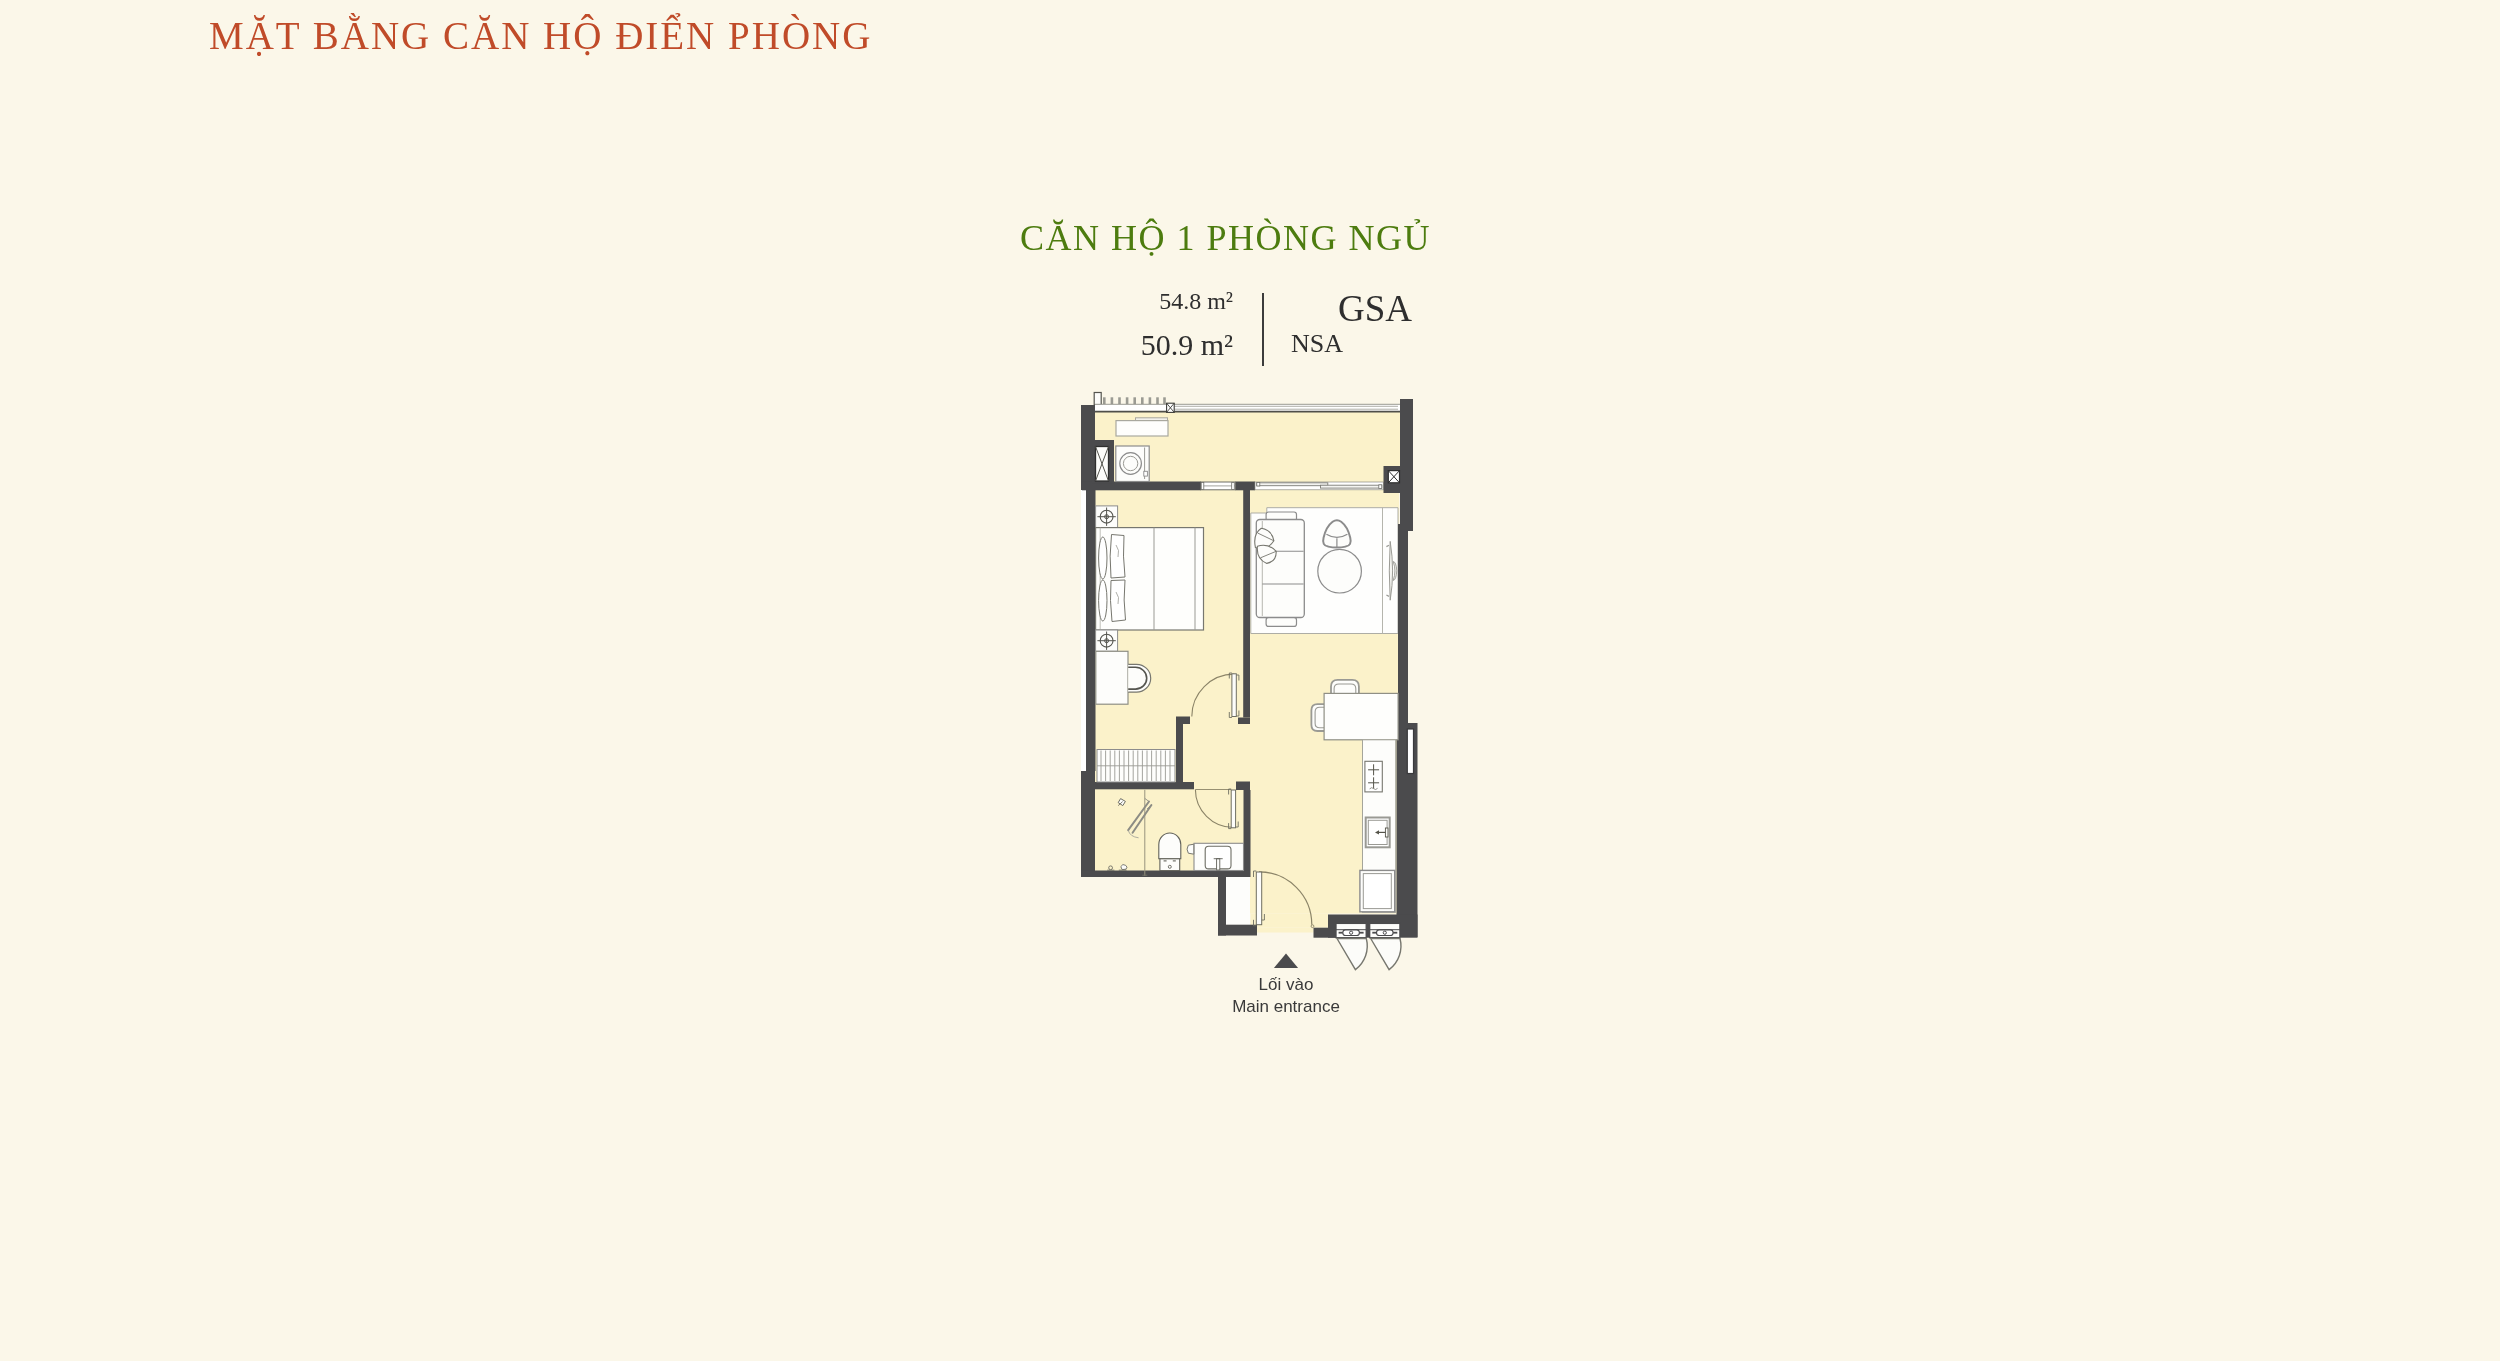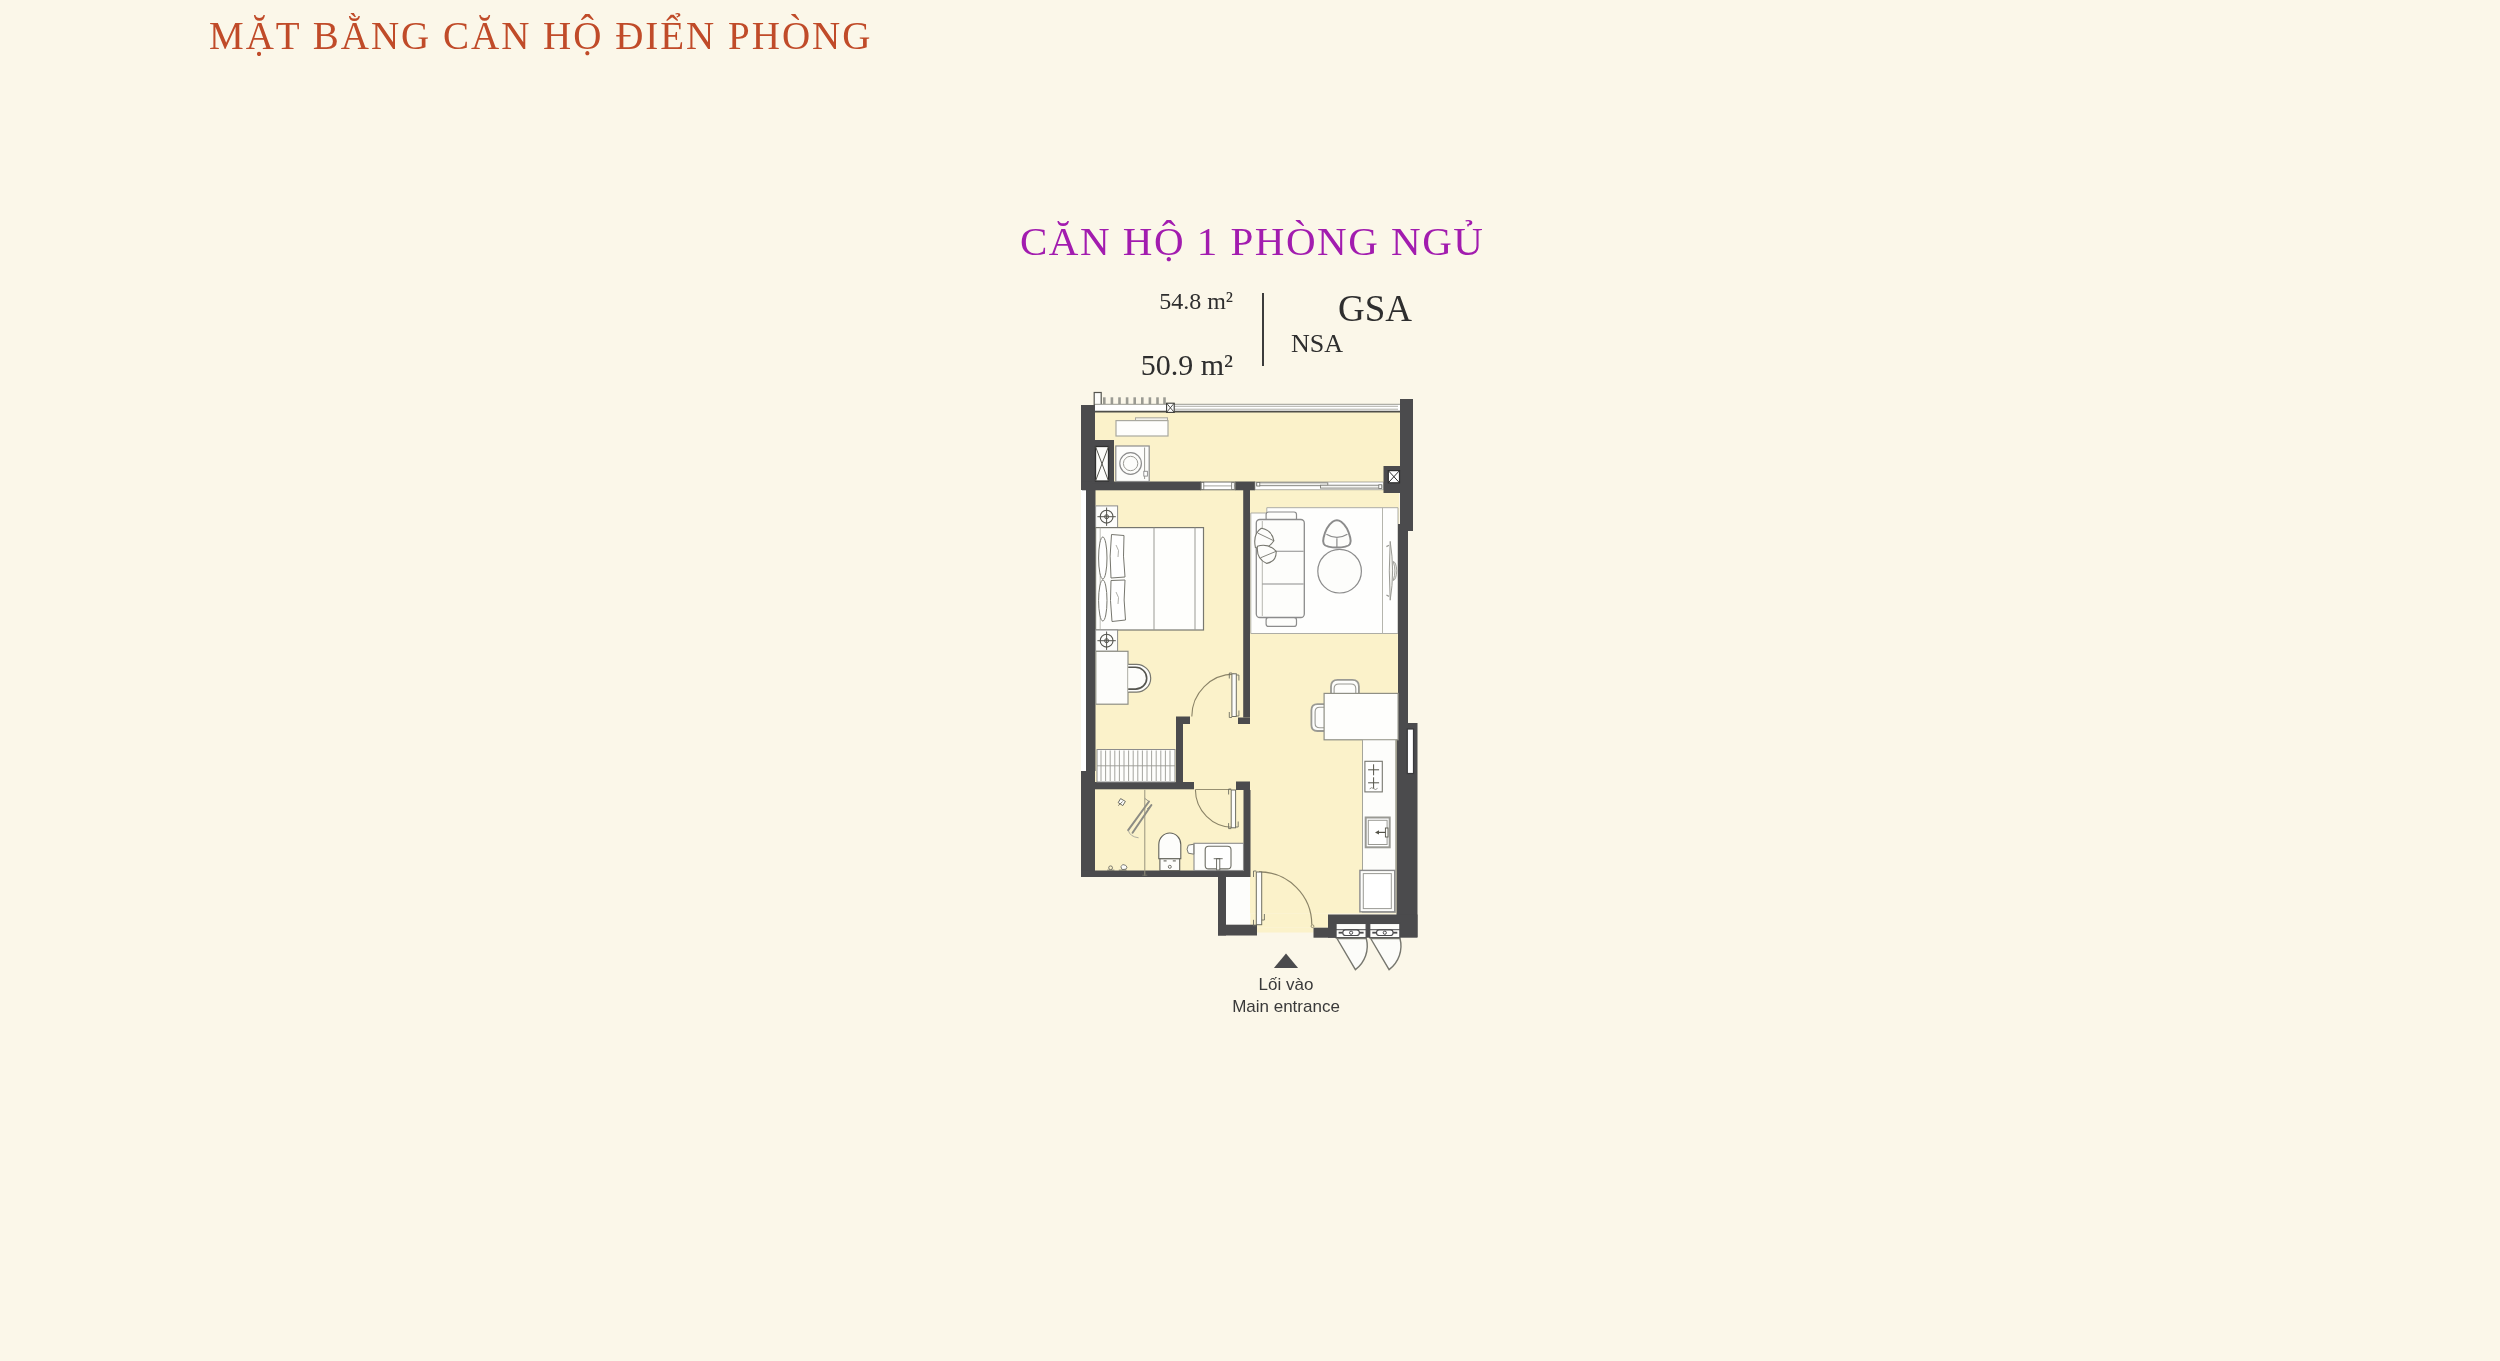--- a/index.html
+++ b/index.html
@@ -5,25 +5,25 @@
   html,body{margin:0;padding:0;}
   body{width:2500px;height:1361px;background:#FBF7E9;position:relative;overflow:hidden;
        font-family:"Liberation Serif", serif;}
   .abs{position:absolute;}
 </style>
 </head>
 <body>
 
 <div class="abs" style="left:209px;top:13px;font-size:39px;letter-spacing:2px;color:#C04B29;white-space:nowrap;">MẶT BẰNG CĂN HỘ ĐIỂN PHÒNG</div>
 
-<div class="abs" style="left:1020px;top:217px;width:463px;text-align:center;font-size:41px;letter-spacing:1.5px;color:#a21caf;white-space:nowrap;">CĂN HỘ 1 PHÒNG NGỦ</div>
+<div class="abs" style="left:1020px;top:217px;width:463px;text-align:left;font-size:36px;letter-spacing:1.5px;color:#4d7c0f;white-space:nowrap;">CĂN HỘ 1 PHÒNG NGỦ</div>
 
 <div class="abs" style="left:1080px;top:288px;width:153px;text-align:right;font-size:24px;color:#2E2E2E;">54.8 m²</div>
 
-<div class="abs" style="left:1080px;top:328px;width:153px;text-align:right;font-size:30px;color:#2E2E2E;margin-top:20px;">50.9 m²</div>
+<div class="abs" style="left:1080px;top:328px;width:153px;text-align:right;font-size:30px;color:#2E2E2E;">50.9 m²</div>
 
 <div class="abs" style="left:1262px;top:293px;width:2px;height:73px;background:#3C3C3C;"></div>
 
 <div class="abs" style="left:1291px;top:287px;font-size:37px;color:#2E2E2E;margin-left:47px;">GSA</div>
 
 <div class="abs" style="left:1291px;top:329px;font-size:26px;color:#2E2E2E;">NSA</div>
 
 <svg class="abs" style="left:0;top:0;" width="2500" height="1361" viewBox="0 0 2500 1361">
 
 <g>

